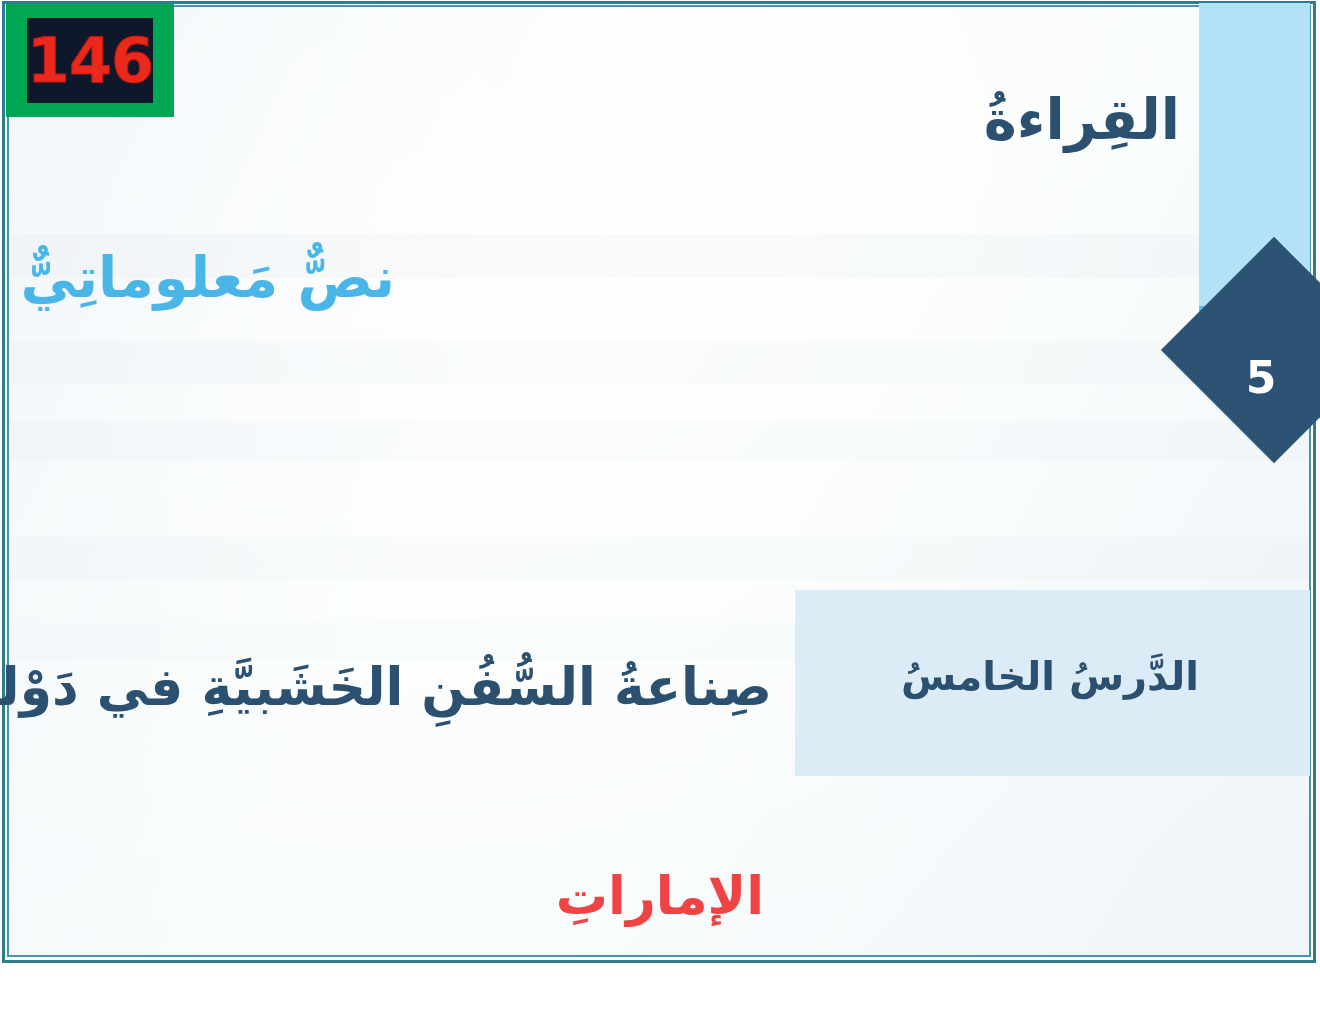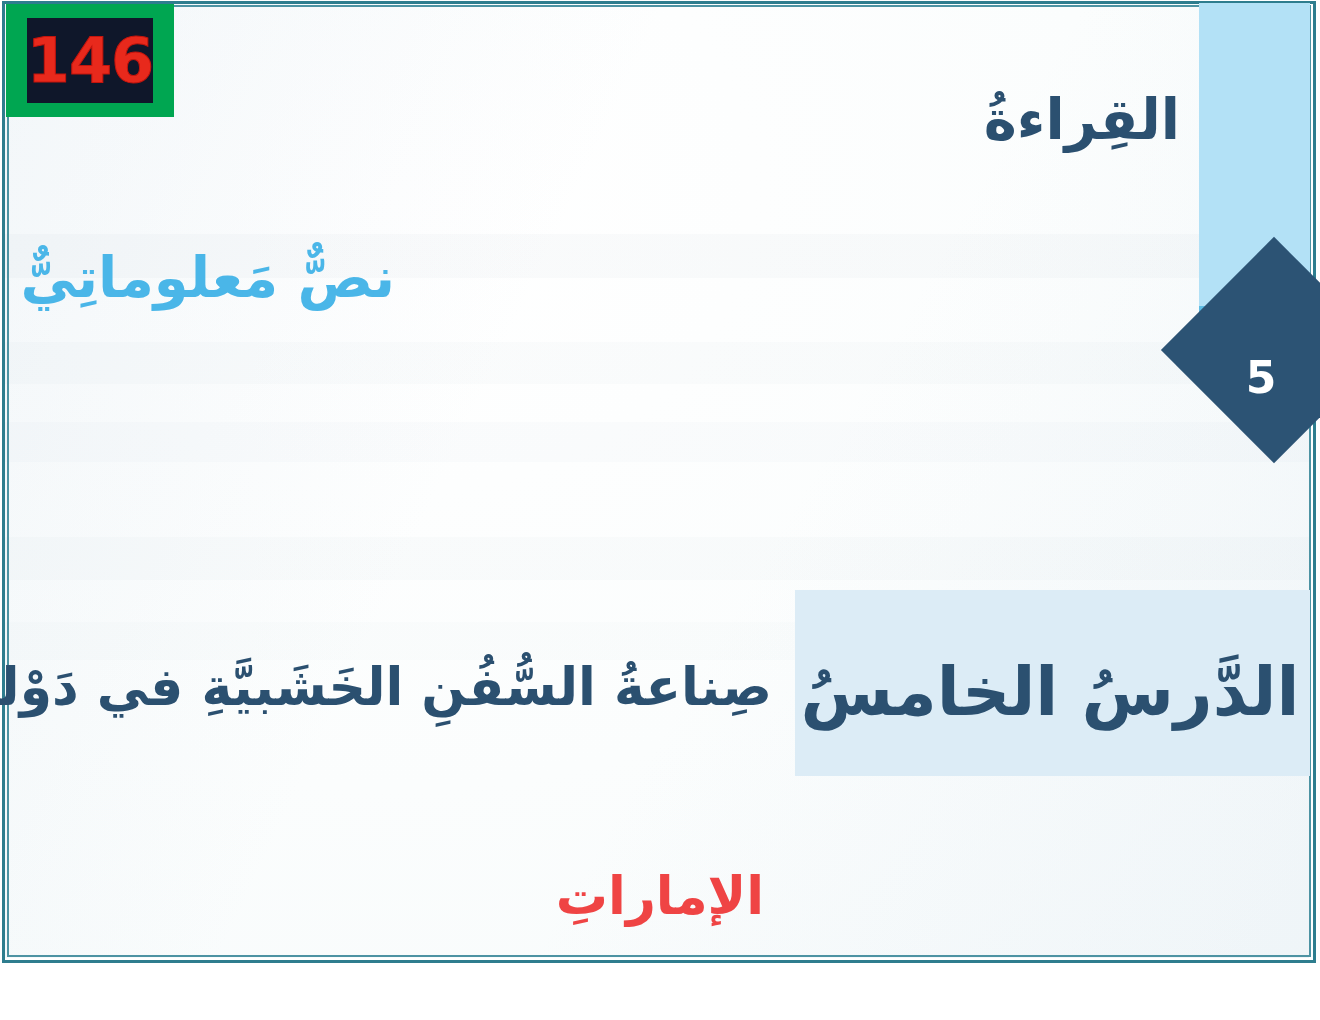--- a/index.html
+++ b/index.html
@@ -190,21 +190,21 @@
     height: 186px;
     background: #dcecf6;
     z-index: 6;
   }
   .lesson-banner-text {
     position: absolute;
     left: 800px;
     top: 652px;
     width: 500px;
     text-align: center;
-    font-size: 67px;
+    font-size: 40px;
     line-height: 1.2;
     color: #2b5070;
     z-index: 10;
     white-space: nowrap;
   }
 
   
   .lesson-title-l1 {
     position: absolute;
     right: 548px;

